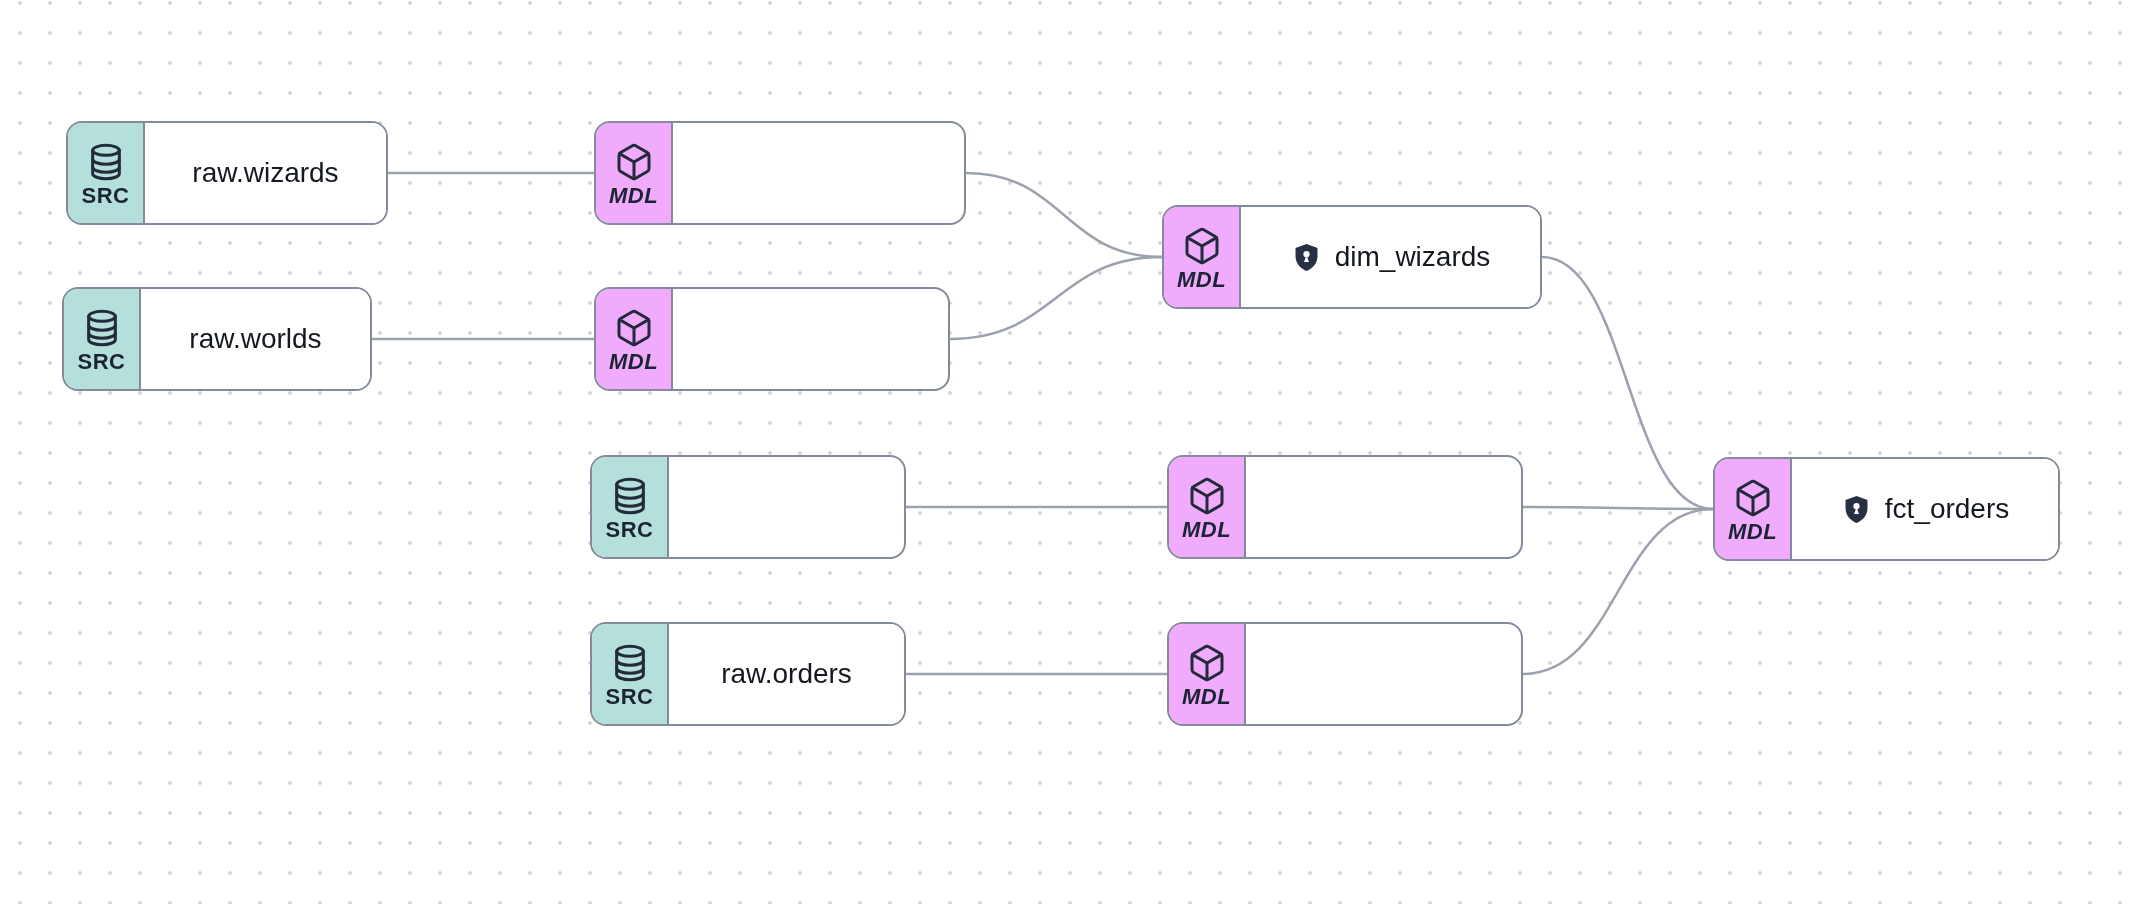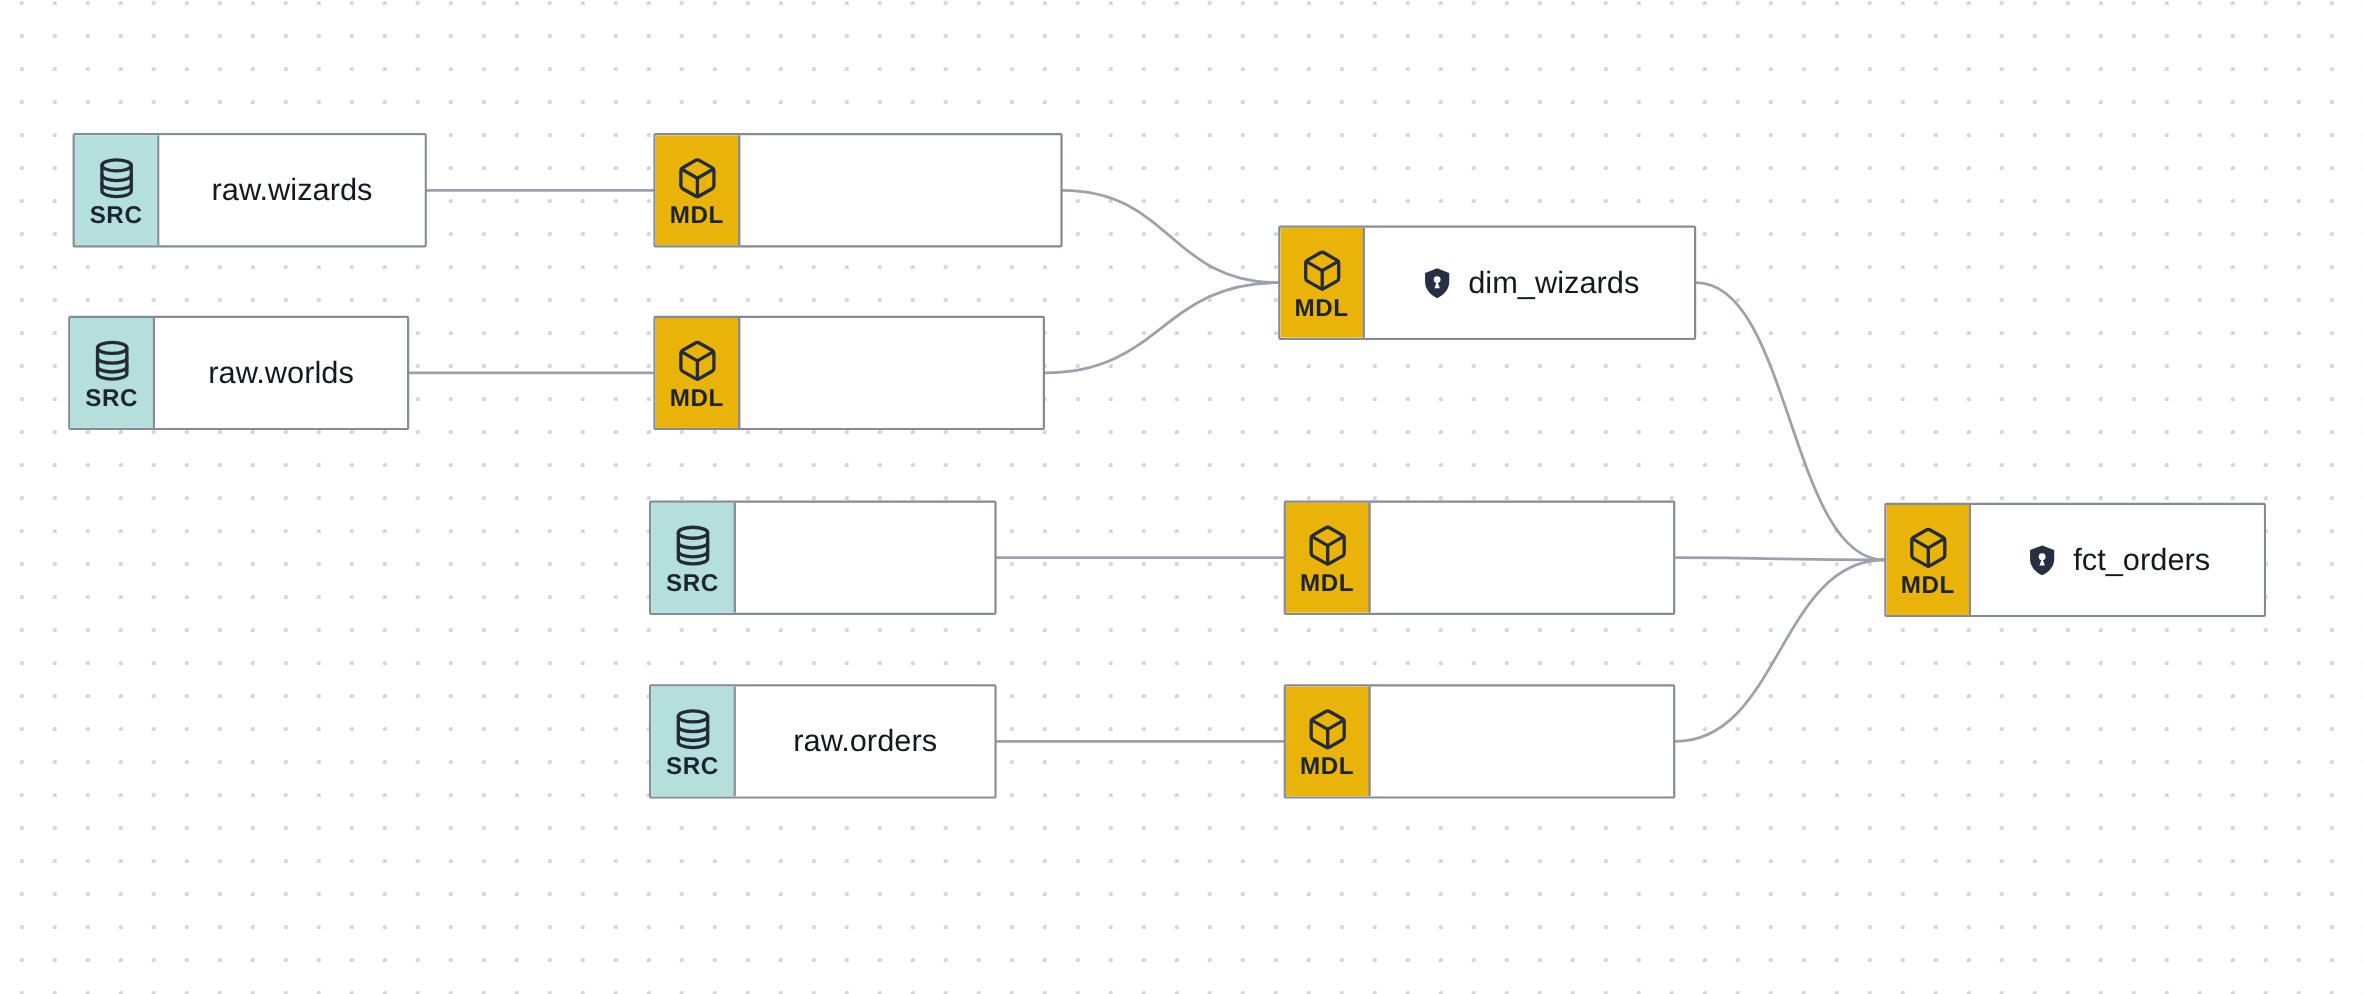--- a/index.html
+++ b/index.html
@@ -30,38 +30,38 @@
     stroke-width: 2.5;
     stroke-linecap: round;
   }
   .node {
     position: absolute;
     z-index: 2;
     display: flex;
     align-items: stretch;
     background: #ffffff;
     border: 2px solid #838b9a;
-    border-radius: 2px;
+    border-radius: 16px;
     overflow: hidden;
     cursor: pointer;
   }
   .node-badge {
     width: 77px;
     flex: 0 0 77px;
     display: flex;
     flex-direction: column;
     align-items: center;
     justify-content: center;
     gap: 1px;
     padding-top: 4px;
     border-right: 2px solid #838b9a;
     color: #1c2433;
   }
   .node-badge.src { background: #b5dfdb; }
-  .node-badge.mdl { background: #eab308; }
+  .node-badge.mdl { background: #f0abfc; font-style: italic; }
   .badge-icon { display: flex; line-height: 0; }
   .badge-icon svg { width: 40px; height: 40px; stroke: #232b3a; }
   .badge-label {
     font-size: 22px;
     font-weight: 700;
     letter-spacing: 0.5px;
     color: #1c2433;
     font-family: "Liberation Sans", "DejaVu Sans", sans-serif;
   }
   .node-body {

